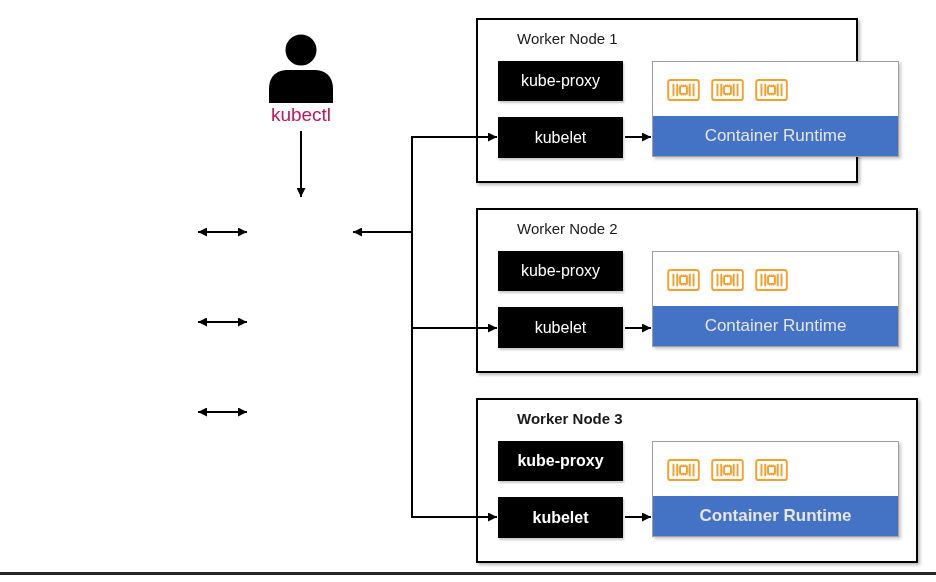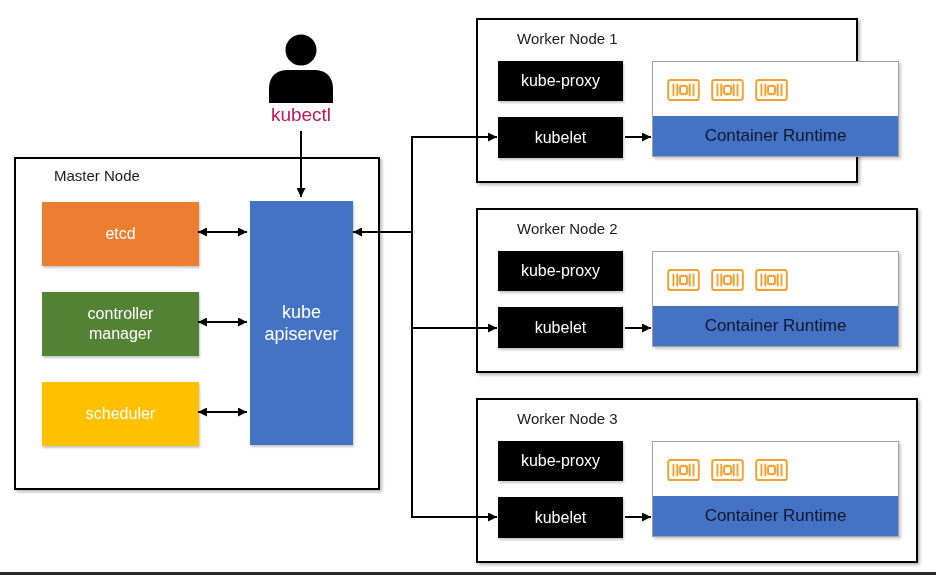--- a/index.html
+++ b/index.html
@@ -63,21 +63,21 @@
     display: flex;
     align-items: center;
     padding-left: 14px;
     gap: 11px;
   }
   .runtime-bar {
     position: absolute;
     left: 0; right: 0; bottom: 0;
     height: 40px;
     background: #4472C4;
-    color: #0f172a;
+    color: #e5e5e5;
     font-size: 17px;
     display: flex;
     align-items: center;
     justify-content: center;
   }
 
   .kubectl-label {
     position: absolute;
     left: 261px; top: 104px;
     width: 80px;
@@ -103,39 +103,20 @@
 <body>
 
 <div class="canvas">
 
   <svg class="abs" style="left:266px; top:32px;" width="70" height="73" viewBox="0 0 70 73">
     <circle cx="35" cy="18" r="15.5" fill="#000000"></circle>
     <path d="M3,71 V57 C3,43 12,38 22,38 H48 C58,38 67,43 67,57 V71 Z" fill="#000000"></path>
   </svg>
   <div class="kubectl-label">kubectl</div>
 
-  <div class="node-box" style="left:14px; top:157px; width:366px; height:333px;">
-    <div class="node-label" style="left:38px; top:8px;">Master Node</div>
-
-    <div class="comp comp-etcd" style="left:26px; top:43px; width:157px; height:64px;">
-      <span>etcd</span>
-    </div>
-
-    <div class="comp comp-controller" style="left:26px; top:133px; width:157px; height:64px;">
-      <span class="wrap-narrow">controller manager</span>
-    </div>
-
-    <div class="comp comp-scheduler" style="left:26px; top:223px; width:157px; height:64px;">
-      <span>scheduler</span>
-    </div>
-
-    <div class="comp comp-apiserver" style="left:234px; top:42px; width:103px; height:244px;">
-      <span class="wrap-api">kube apiserver</span>
-    </div>
-  </div>
 
   <div class="node-box" style="left:476px; top:18px; width:382px; height:165px;">
     <div class="node-label" style="left:39px; top:10px;">Worker Node 1</div>
     <div class="comp comp-black" style="left:20px; top:41px; width:125px; height:40px;">
       <span>kube-proxy</span>
     </div>
     <div class="comp comp-black" style="left:20px; top:97px; width:125px; height:41px;">
       <span>kubelet</span>
     </div>
     <div class="runtime-group" style="left:174px; top:41px; width:247px; height:96px;">
@@ -205,21 +186,21 @@
               <path d="M15,5.8 V7.5 M17,5.8 V7.5 M19,5.8 V7.5 M15,15.5 V17.2 M17,15.5 V17.2 M19,15.5 V17.2 M11.8,9.5 H13.5 M11.8,11.5 H13.5 M11.8,13.5 H13.5 M20.5,9.5 H22.2 M20.5,11.5 H22.2 M20.5,13.5 H22.2" stroke-width="1.2"></path>
             </g>
           </svg>
       </div>
       <div class="runtime-bar">
         <span>Container Runtime</span>
       </div>
     </div>
   </div>
 
-  <div class="node-box" style="left:476px; top:398px; width:442px; height:165px;">
+  <div class="node-box" style="left:476px; top:398px; width:442px; height:165px;font-weight:bold;">
     <div class="node-label" style="left:39px; top:10px;">Worker Node 3</div>
     <div class="comp comp-black" style="left:20px; top:41px; width:125px; height:40px;">
       <span>kube-proxy</span>
     </div>
     <div class="comp comp-black" style="left:20px; top:97px; width:125px; height:41px;">
       <span>kubelet</span>
     </div>
     <div class="runtime-group" style="left:174px; top:41px; width:247px; height:96px;">
       <div class="icons-row">
         <svg width="33" height="22" viewBox="0 0 34 23">

